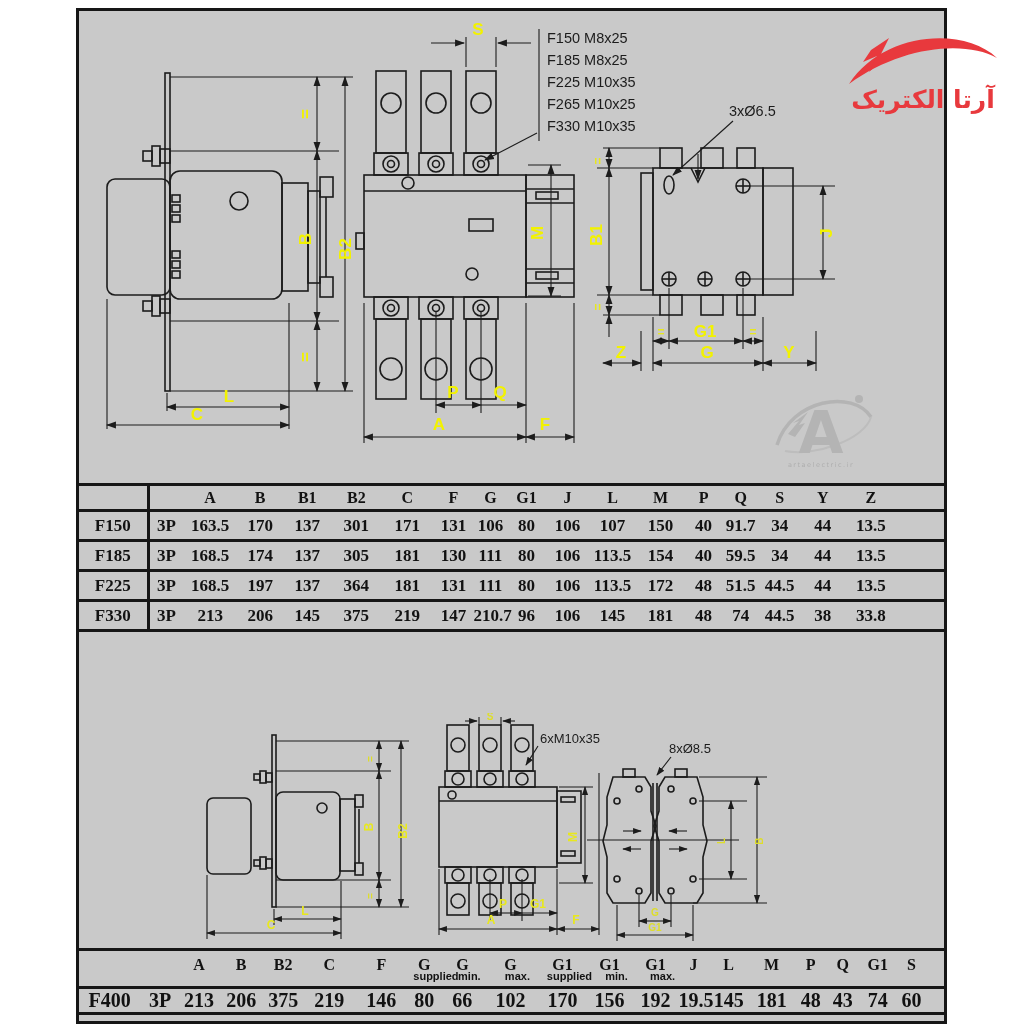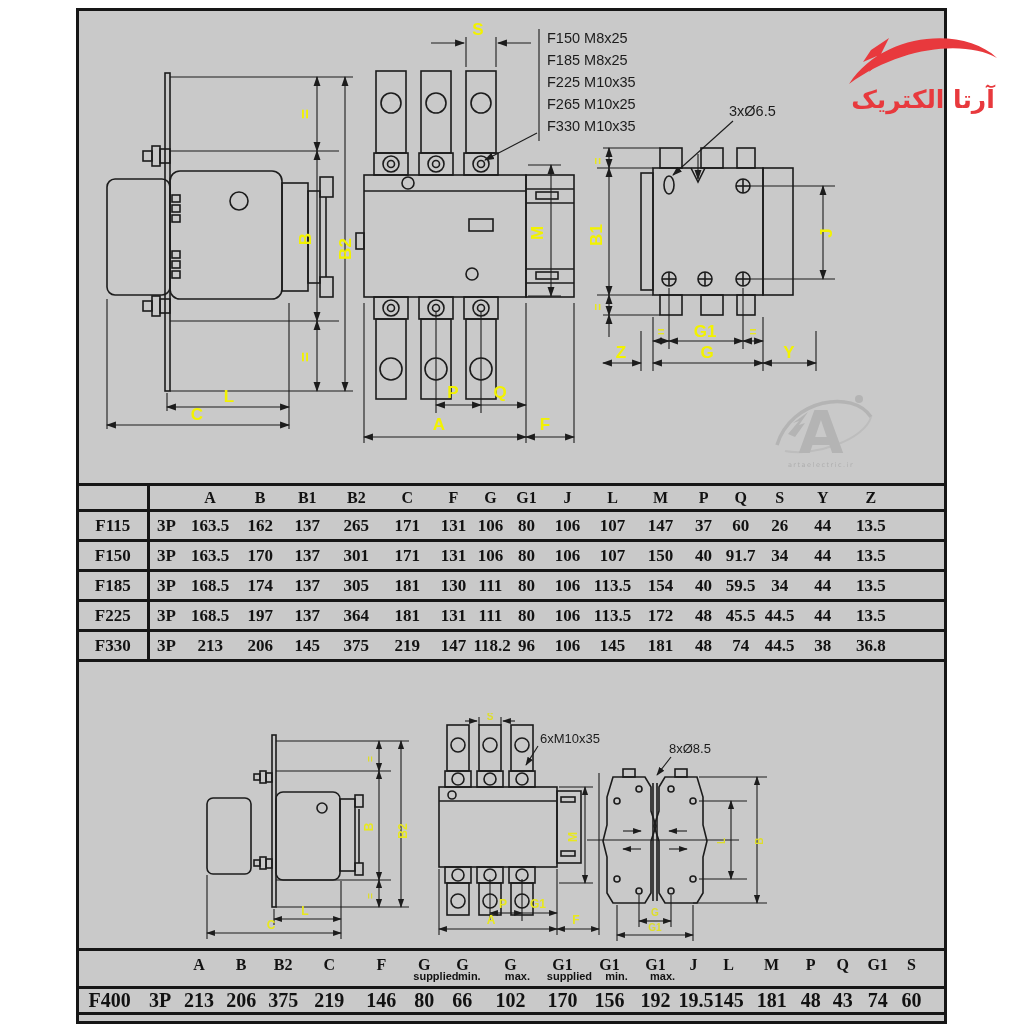--- a/index.html
+++ b/index.html
@@ -289,40 +289,20 @@
           <th>L</th>
           <th>M</th>
           <th>P</th>
           <th>Q</th>
           <th>S</th>
           <th>Y</th>
           <th>Z</th>
         </tr>
       </thead>
       <tbody>
-        <tr>
-          <th class="model-cell">F115</th>
-          <td class="poles-cell">3P</td>
-          <td class="value-cell">163.5</td>
-          <td class="value-cell">162</td>
-          <td class="value-cell">137</td>
-          <td class="value-cell">265</td>
-          <td class="value-cell">171</td>
-          <td class="value-cell">131</td>
-          <td class="value-cell">106</td>
-          <td class="value-cell">80</td>
-          <td class="value-cell">106</td>
-          <td class="value-cell">107</td>
-          <td class="value-cell">147</td>
-          <td class="value-cell">37</td>
-          <td class="value-cell">60</td>
-          <td class="value-cell">26</td>
-          <td class="value-cell">44</td>
-          <td class="value-cell">13.5</td>
-        </tr>
         <tr>
           <th class="model-cell">F150</th>
           <td class="poles-cell">3P</td>
           <td class="value-cell">163.5</td>
           <td class="value-cell">170</td>
           <td class="value-cell">137</td>
           <td class="value-cell">301</td>
           <td class="value-cell">171</td>
           <td class="value-cell">131</td>
           <td class="value-cell">106</td>
@@ -364,44 +344,44 @@
           <td class="value-cell">137</td>
           <td class="value-cell">364</td>
           <td class="value-cell">181</td>
           <td class="value-cell">131</td>
           <td class="value-cell">111</td>
           <td class="value-cell">80</td>
           <td class="value-cell">106</td>
           <td class="value-cell">113.5</td>
           <td class="value-cell">172</td>
           <td class="value-cell">48</td>
-          <td class="value-cell">45.5</td>
+          <td class="value-cell">51.5</td>
           <td class="value-cell">44.5</td>
           <td class="value-cell">44</td>
           <td class="value-cell">13.5</td>
         </tr>
         <tr>
           <th class="model-cell">F330</th>
           <td class="poles-cell">3P</td>
           <td class="value-cell">213</td>
           <td class="value-cell">206</td>
           <td class="value-cell">145</td>
           <td class="value-cell">375</td>
           <td class="value-cell">219</td>
           <td class="value-cell">147</td>
-          <td class="value-cell">118.2</td>
+          <td class="value-cell">210.7</td>
           <td class="value-cell">96</td>
           <td class="value-cell">106</td>
           <td class="value-cell">145</td>
           <td class="value-cell">181</td>
           <td class="value-cell">48</td>
           <td class="value-cell">74</td>
           <td class="value-cell">44.5</td>
           <td class="value-cell">38</td>
-          <td class="value-cell">36.8</td>
+          <td class="value-cell">33.8</td>
         </tr>
       </tbody>
     </table>
 
   <svg class="abs" style="left:0;top:702px" width="864" height="232" viewBox="0 0 864 232">
     <defs>
       <marker id="a2" viewBox="0 0 10 10" refX="9" refY="5" markerWidth="8" markerHeight="8" orient="auto-start-reverse">
         <path d="M0,1.5 L10,5 L0,8.5 z" fill="#1c1c1c"></path>
       </marker>
     </defs>

